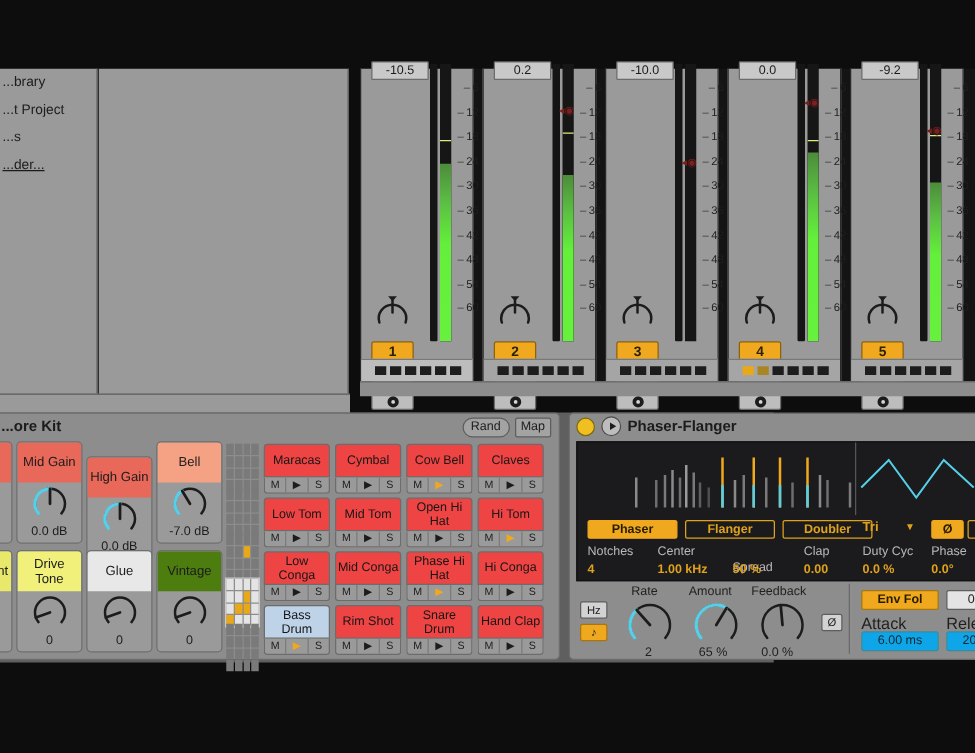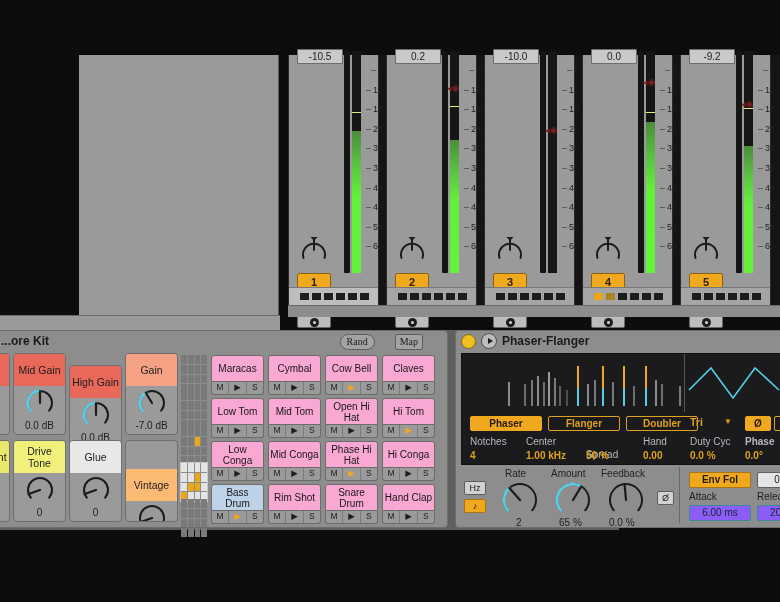--- a/index.html
+++ b/index.html
@@ -68,21 +68,21 @@
               border-top:1px solid #6a6a6a;box-sizing:border-box;}
 
   
   #devarea{left:0;top:330px;width:619px;height:200px;background:#5f5f5f;}
 
   
   #drumrack{left:-4px;top:0;width:452px;height:198px;background:#8d8d8d;
             border:1px solid #6d6d6d;border-radius:4px;box-sizing:border-box;}
   .devtitle{height:20px;line-height:20px;font-size:12px;font-weight:bold;color:#1b1b1b;
             padding-left:4px;}
-  #dr-right-btns{position:absolute;right:24px;top:3px;display:flex;gap:20px;font-family:Liberation Serif, serif;}
+  #dr-right-btns{position:absolute;right:6px;top:3px;display:flex;gap:4px;}
   .pill{font-size:10px;color:#1c1c1c;background:#a3a3a3;border:1px solid #5e5e5e;
         border-radius:8px;padding:0 6px;line-height:14px;height:14px;}
   .sqbtn{font-size:10px;color:#1c1c1c;background:#a3a3a3;border:1px solid #5e5e5e;
          border-radius:2px;padding:0 4px;line-height:14px;height:14px;}
 
   
   #macros{position:absolute;left:-40px;top:22px;width:220px;}
   .macro{position:absolute;width:53px;height:82px;background:#9a9a9a;border:1px solid #6f6f6f;
          border-radius:4px;box-sizing:border-box;overflow:hidden;}
   .macro .mlabel{height:32px;font-size:10.5px;color:#1c1c1c;text-align:center;
@@ -96,21 +96,21 @@
   .padgrid{position:absolute;left:0;width:26px;height:38px;display:grid;
            grid-template-columns:repeat(4,1fr);grid-template-rows:repeat(4,1fr);gap:1px;}
   .pm{background:#7a7a7a;}
   .pm.lit{background:#e8a817;}
   .pm.white{background:#e4e4e4;}
   .padgrid.sel{outline:1px solid #c9c9c9;}
 
   
   #pads{position:absolute;left:214px;top:24px;width:228px;}
   .pad{position:absolute;width:53px;height:40px;}
-  .padname{height:27px;background:#f9a8d4;border:1px solid #6c6c6c;border-radius:3px 3px 0 0;
+  .padname{height:27px;background:#ef4444;border:1px solid #6c6c6c;border-radius:3px 3px 0 0;
            font-size:10px;color:#161616;display:flex;align-items:center;justify-content:center;
            text-align:center;line-height:11px;box-sizing:border-box;padding:0 1px;}
   .padname.selpad{background:#bed3e8;}
   .padctl{height:13px;display:flex;border:1px solid #6c6c6c;border-top:none;
           border-radius:0 0 3px 3px;box-sizing:border-box;overflow:hidden;background:#9a9a9a;}
   .padctl div{flex:1;font-size:8.5px;color:#1c1c1c;text-align:center;line-height:11px;
               border-right:1px solid #7b7b7b;}
   .padctl div:last-child{border-right:none;}
   .ptri{color:#8c8c8c;}
   .ptri.on{color:#f0a81e;}
@@ -146,31 +146,37 @@
   .unitbtn.amber{background:#f0a81e;border-color:#a8760e;}
   .bknob{position:absolute;width:38px;height:38px;}
   .bklab{position:absolute;font-size:10px;color:#1f1f1f;text-align:center;}
   .bkval{position:absolute;font-size:10px;color:#1f1f1f;text-align:center;}
   .envbtn{position:absolute;background:#f0a81e;border:1px solid #a8760e;border-radius:2px;
           font-size:10px;font-weight:bold;color:#241c00;text-align:center;line-height:14px;
           height:16px;box-sizing:border-box;}
   .numfield{position:absolute;background:#e4e4e4;border:1px solid #5e5e5e;border-radius:2px;
             font-size:10px;color:#1c1c1c;text-align:center;line-height:14px;height:16px;
             box-sizing:border-box;}
-  .cyanfield{position:absolute;background:#8b5cf6;border:1px solid #3b8c9b;border-radius:2px;
+  .cyanfield{position:absolute;background:#0ea5e9;border:1px solid #3b8c9b;border-radius:2px;
              font-size:10px;color:#0f2a30;text-align:center;line-height:14px;height:16px;
              box-sizing:border-box;}
-  .smalllab{position:absolute;font-size:10px;color:#1f1f1f;}
+  .smalllab{position:absolute;font-size:13px;color:#1f1f1f;}
   .divline{position:absolute;width:1px;background:#6a6a6a;}
 </style>
 </head>
 <body>
 
 <div id="stage" class="nosel">
 
+  <div class="abs" id="browser">
+    <div class="br-item">...brary</div>
+    <div class="br-item">...t Project</div>
+    <div class="br-item">...s</div>
+    <div class="br-item link">...der...</div>
+  </div>
   <div class="abs" id="browser-main"></div>
   <div class="abs" id="browser-strip"></div>
 
   <div class="abs" id="mixer">
       <div class="chan" style="left: 0px;">
         <div class="volfield">-10.5</div>
         <div class="slidertrack"></div>
         <div class="meterbox">
           <div class="meterfill" style="height: 64%;"></div>
           <div class="meterpeak" style="bottom: 72%;"></div>
@@ -392,21 +398,21 @@
             <div class="mknob">
               <svg width="30" height="30" viewBox="0 0 30 30">
                 <path d="M 5.807466682572263 22.71345131623847 A 12 12 0 1 1 24.19253331742774 22.71345131623847" stroke="#1c1c1c" stroke-width="2" fill="none" stroke-linecap="round"></path>
                 <path d="M 5.807466682572263 22.71345131623847 A 12 12 0 0 1 15 3" stroke="#55d0e8" stroke-width="2.6" fill="none" stroke-linecap="round"></path>
                 <line x1="15" y1="15" x2="15" y2="3" stroke="#1c1c1c" stroke-width="2.2" stroke-linecap="round"></line>
               </svg>
             </div>
             <div class="mval">0.0 dB</div>
           </div>
           <div class="macro" style="left: 168px; top: 0px;">
-            <div class="mlabel" style="background: rgb(245, 161, 132);">Gain</div>
+            <div class="mlabel" style="background: rgb(245, 161, 132);">Bell</div>
             <div class="mknob">
               <svg width="30" height="30" viewBox="0 0 30 30">
                 <path d="M 5.807466682572263 22.71345131623847 A 12 12 0 1 1 24.19253331742774 22.71345131623847" stroke="#1c1c1c" stroke-width="2" fill="none" stroke-linecap="round"></path>
                 <path d="M 5.807466682572263 22.71345131623847 A 12 12 0 0 1 8.783675887522438 4.7356288780739195" stroke="#55d0e8" stroke-width="2.6" fill="none" stroke-linecap="round"></path>
                 <line x1="15" y1="15" x2="8.783675887522438" y2="4.7356288780739195" stroke="#1c1c1c" stroke-width="2.2" stroke-linecap="round"></line>
               </svg>
             </div>
             <div class="mval">-7.0 dB</div>
           </div>
           <div class="macro" style="left: 0px; top: 87px;">
@@ -428,21 +434,21 @@
             <div class="mlabel" style="background: rgb(232, 232, 232);">Glue</div>
             <div class="mknob">
               <svg width="30" height="30" viewBox="0 0 30 30">
                 <path d="M 5.807466682572263 22.71345131623847 A 12 12 0 1 1 24.19253331742774 22.71345131623847" stroke="#1c1c1c" stroke-width="2" fill="none" stroke-linecap="round"></path>
                 <line x1="15" y1="15" x2="3.667483557150227" y2="18.946399760863" stroke="#1c1c1c" stroke-width="2.2" stroke-linecap="round"></line>
               </svg>
             </div>
             <div class="mval">0</div>
           </div>
           <div class="macro" style="left: 168px; top: 87px;">
-            <div class="mlabel" style="background: #fdba74; margin-top: 28px;">Vintage</div>
+            <div class="mlabel" style="background: #4d7c0f;">Vintage</div>
             <div class="mknob">
               <svg width="30" height="30" viewBox="0 0 30 30">
                 <path d="M 5.807466682572263 22.71345131623847 A 12 12 0 1 1 24.19253331742774 22.71345131623847" stroke="#1c1c1c" stroke-width="2" fill="none" stroke-linecap="round"></path>
                 <line x1="15" y1="15" x2="3.667483557150227" y2="18.946399760863" stroke="#1c1c1c" stroke-width="2.2" stroke-linecap="round"></line>
               </svg>
             </div>
             <div class="mval">0</div>
           </div>
         </div>
       <div id="padmini">
@@ -707,29 +713,29 @@
             </svg></div>
       <div class="modebtn active" style="left: 8px; top: 62px; width: 72px;">Phaser</div>
           <div class="modebtn" style="left: 86px; top: 62px; width: 72px;">Flanger</div>
           <div class="modebtn" style="left: 164px; top: 62px; width: 72px;">Doubler</div>
           <div class="plabel" style="left: 8px; top: 82px;">Notches</div>
           <div class="pval" style="left: 8px; top: 96px;">4</div>
           <div class="plabel" style="left: 64px; top: 82px;">Center</div>
           <div class="pval" style="left: 64px; top: 96px;">1.00 kHz</div>
           <div class="plabel" style="left: 124px; top: 95px;">Spread</div>
           <div class="pval" style="left: 124px; top: 96px;">50 %</div>
-          <div class="plabel" style="left: 181px; top: 82px;">Hand</div>
+          <div class="plabel" style="left: 181px; top: 82px;">Clap</div>
           <div class="pval" style="left: 181px; top: 96px;">0.00</div>
           <div class="pdrop" style="left: 228px; top: 62px;">Tri</div>
           <div class="pdrop" style="left: 262px; top: 63px; font-size: 8px;">▼</div>
           <div class="modebtn active" style="left: 283px; top: 62px; width: 26px;">Ø</div>
           <div class="modebtn" style="left: 312px; top: 62px; width: 26px;">Ø</div>
           <div class="plabel" style="left: 228px; top: 82px;">Duty Cyc</div>
           <div class="pval" style="left: 228px; top: 96px;">0.0 %</div>
-          <div class="plabel" style="left: 283px; top: 82px; font-weight: bold;">Phase</div>
+          <div class="plabel" style="left: 283px; top: 82px;">Phase</div>
           <div class="pval" style="left: 283px; top: 96px;">0.0°</div>
         </div>
       <div id="ph-bottom">
           <div class="unitbtn" style="left: 3px; top: 14px;">Hz</div>
           <div class="unitbtn amber" style="left: 3px; top: 32px;">♪</div>
           <div class="bknob" style="left: 40px; top: 14px;"><svg width="38" height="38" viewBox="0 0 38 38">
               <path d="M 6.743288910096352 29.284601754984628 A 16 16 0 1 1 31.256711089903646 29.284601754984628" stroke="#1c1c1c" stroke-width="2" fill="none" stroke-linecap="round"></path>
               <path d="M 6.743288910096352 29.284601754984628 A 16 16 0 0 1 8.377180597564134 7.03523055202349" stroke="#55d0e8" stroke-width="2.6" fill="none" stroke-linecap="round"></path>
               <line x1="19" y1="19" x2="8.377180597564134" y2="7.03523055202349" stroke="#1c1c1c" stroke-width="2.2" stroke-linecap="round"></line>
             </svg></div>

